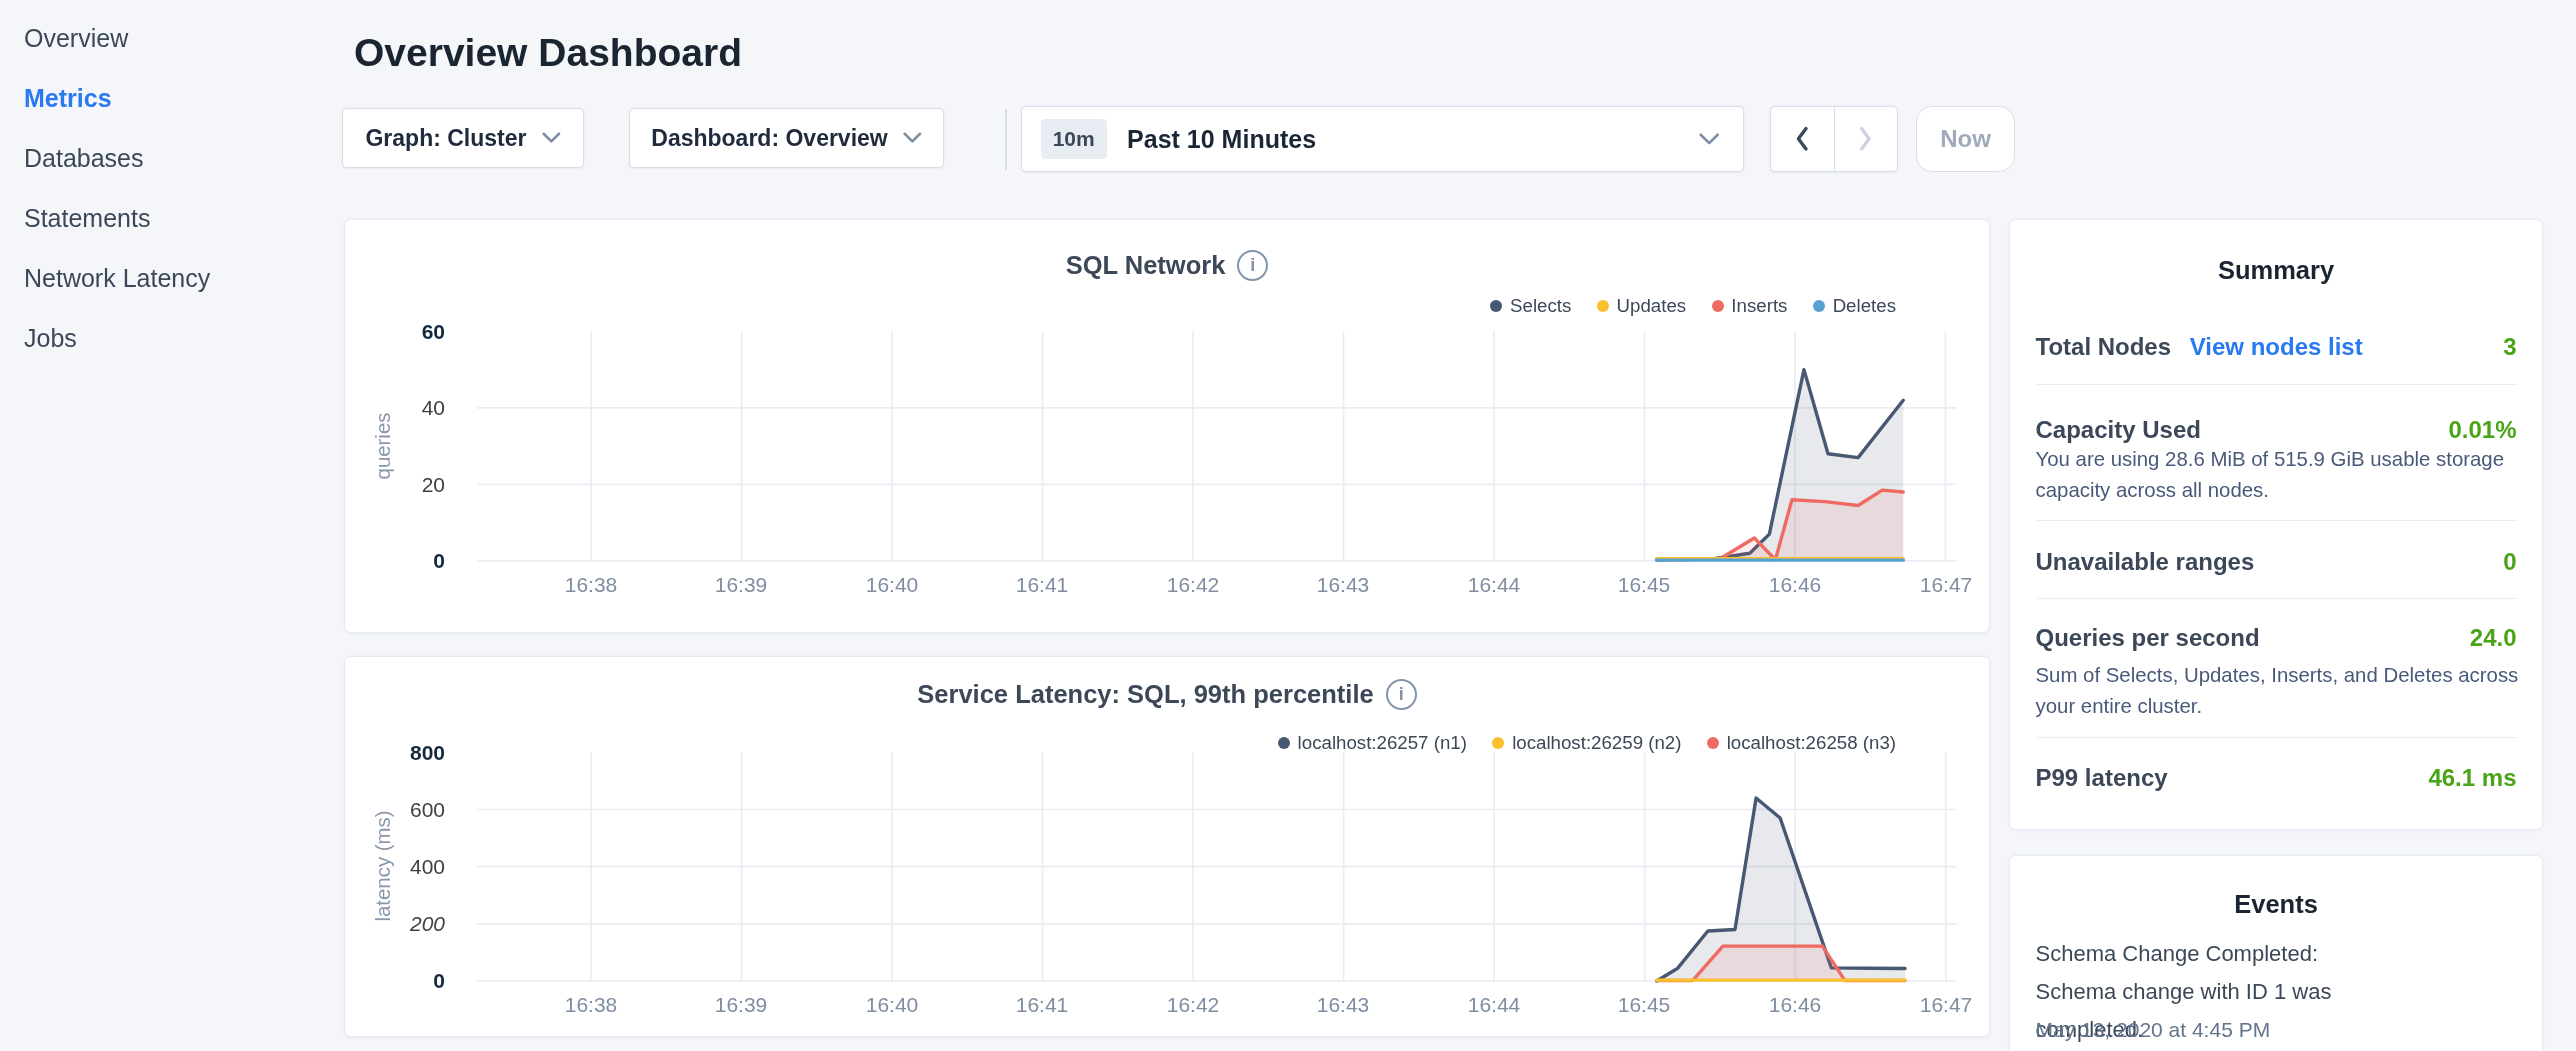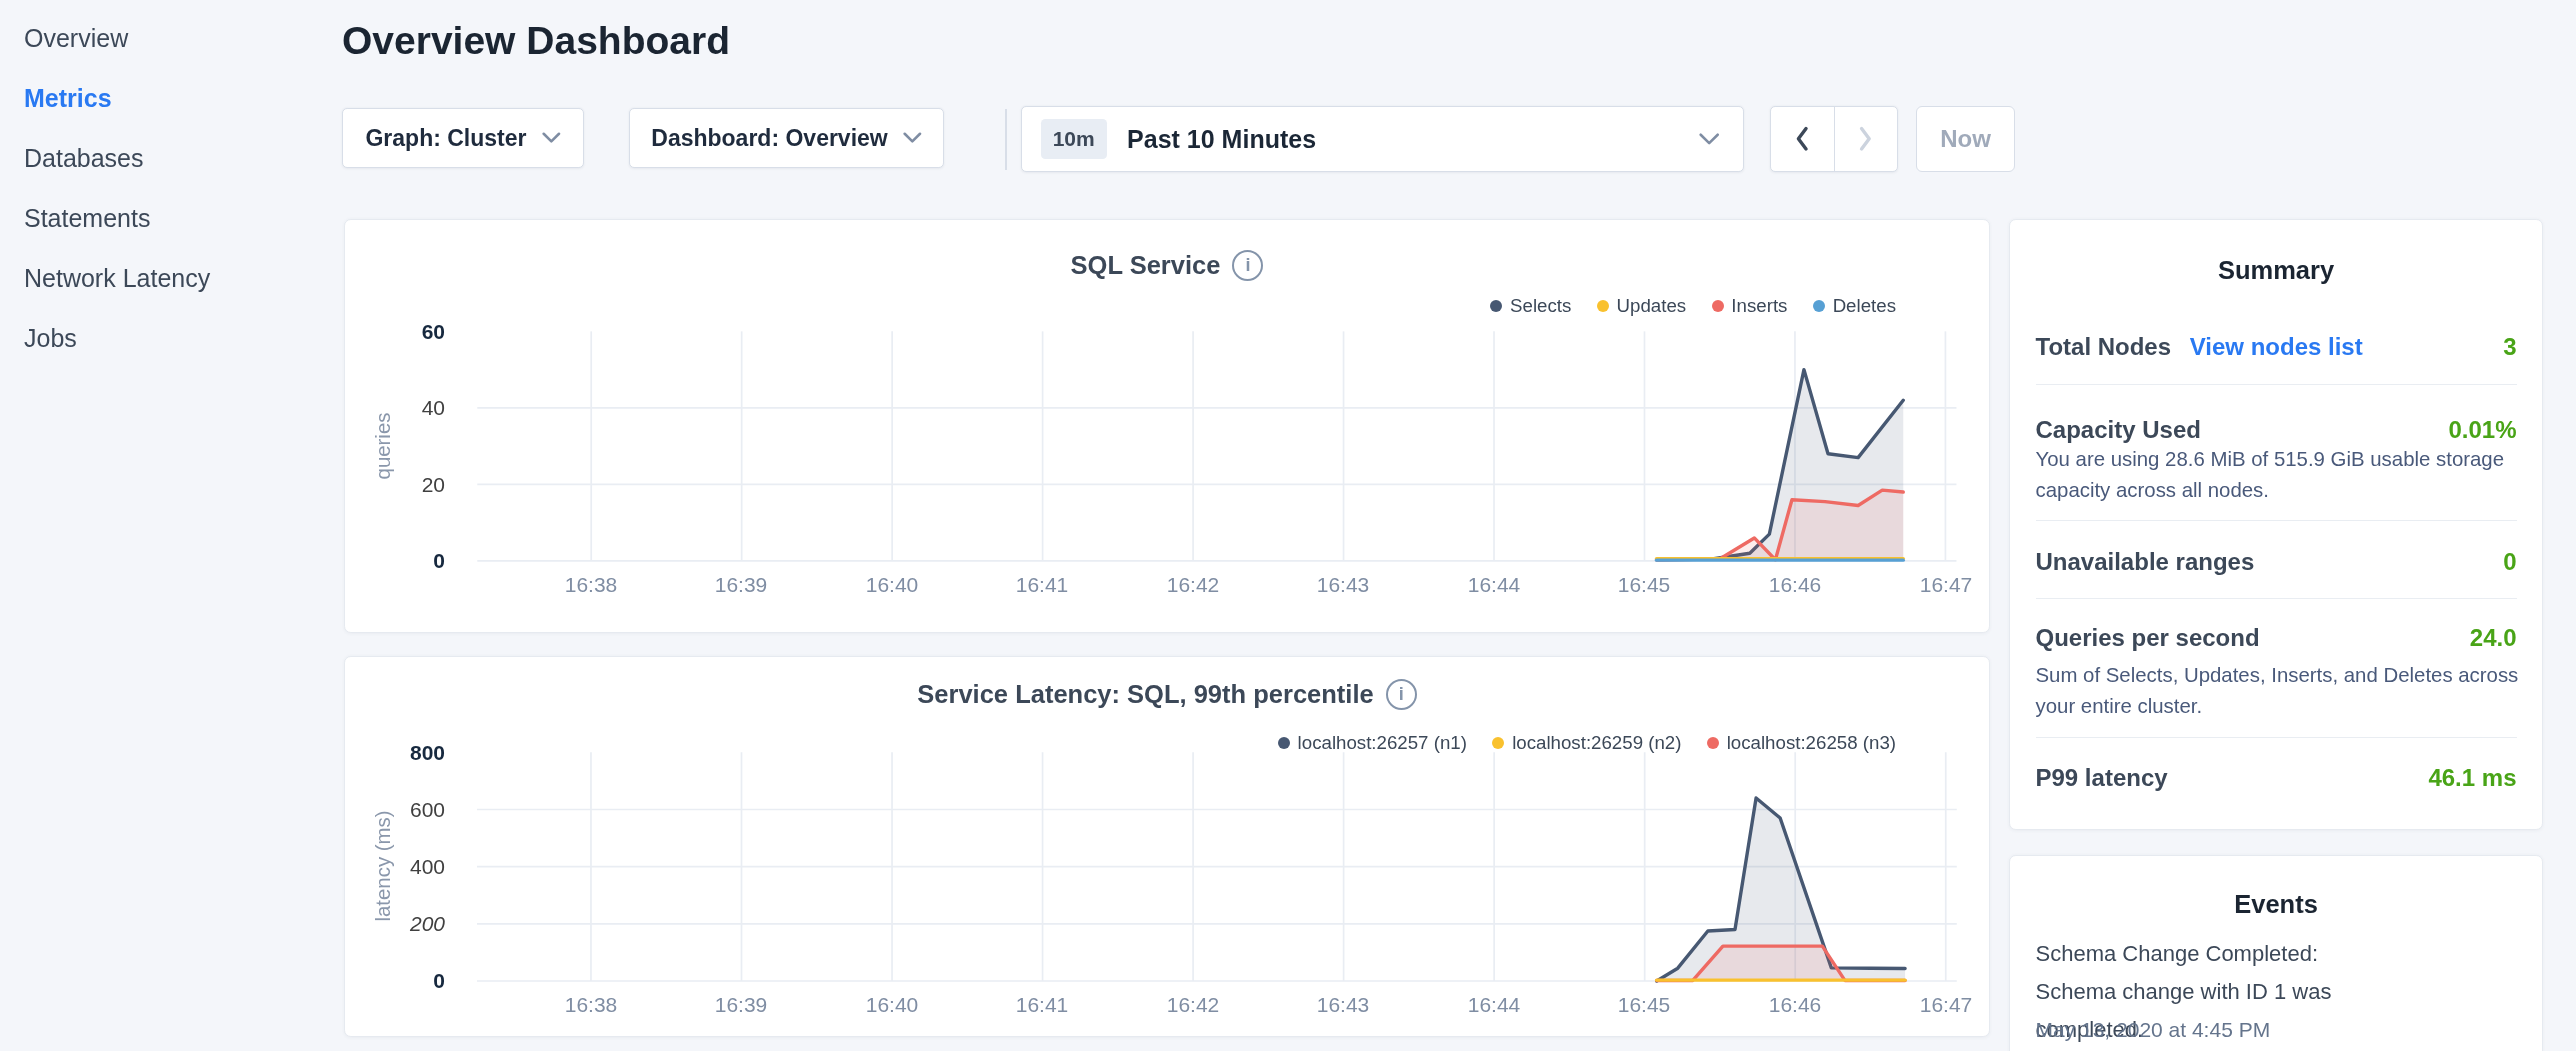--- a/index.html
+++ b/index.html
@@ -11,21 +11,21 @@
   }
   
   .sidebar { position:absolute; left:0; top:8.5px; width:340px; }
   .nav-item {
     height:60px; display:flex; align-items:center; padding-left:24px;
     font-size:25px; color:#3c4858; cursor:pointer;
   }
   .nav-item.active { color:var(--link); font-weight:bold; }
   
   .page-title {
-    position:absolute; left:342px; top:17px; margin:0;
+    position:absolute; left:342px; top:17px; margin:12px;
     font-size:39px; font-weight:bold; color:#1b2532; line-height:48px;
   }
   .dropdown {
     position:absolute; top:108px; height:60px; background:#fff;
     border:0.9px solid #d8dee8; border-radius:5.1px; box-shadow:0 0.9px 2.6px rgba(40,55,80,.07);
     display:flex; align-items:center; justify-content:center; gap:15.3px;
     font-size:23px; font-weight:bold; color:#1f2b3d; cursor:pointer; box-sizing:border-box;
   }
   .dd-graph { left:342px; width:242px; }
   .dd-dashboard { left:629px; width:315px; }
@@ -47,21 +47,21 @@
     background:#fff; border:0.9px solid #d8dee8; border-radius:5.1px; box-sizing:border-box;
     display:flex; box-shadow:0 0.9px 2.6px rgba(40,55,80,.07);
   }
   .pager button {
     flex:1; background:transparent; border:none; display:flex; align-items:center;
     justify-content:center; cursor:pointer; padding:0;
   }
   .pager button:first-child { border-right:0.9px solid #d8dee8; }
   .now-btn {
     position:absolute; left:1916px; top:106px; width:99px; height:66px;
-    background:#fff; border:0.9px solid #d8dee8; border-radius:6px; box-sizing:border-box;
+    background:#fff; border:0.9px solid #d8dee8; border-radius:16px; box-sizing:border-box;
     font-size:24px; font-weight:bold; color:#a0aaba; cursor:pointer;
     font-family:inherit;
   }
   
   .card {
     position:absolute; background:#fff; border:0.9px solid #e6eaf0; border-radius:6.8px;
     box-shadow:0 0.9px 3.4px rgba(40,55,80,.05); box-sizing:border-box;
   }
   .chart-card { left:344px; width:1646px; }
   .chart-title-row { position:absolute; left:0; width:100%; text-align:center; }
@@ -150,21 +150,21 @@
       <svg width="13.6" height="25.5" viewBox="0 0 16 30">
           <polyline points="3,3 12,15 3,27" fill="none" stroke="#ccd3de" stroke-width="4" stroke-linecap="round" stroke-linejoin="round"></polyline>
         </svg>
     </button>
   </div>
 
   <button class="now-btn">Now</button>
 
   <section class="card chart-card" id="chart-card-0" style="top:219px;height:414px;">
     <div class="chart-title-row" style="top:30px;">
-      <span class="chart-title">SQL Service</span><span class="info-icon">i</span>
+      <span class="chart-title">SQL Network</span><span class="info-icon">i</span>
     </div>
     <div class="legend">
         <span class="legend-item">
           <span class="legend-dot" style="background: rgb(71, 88, 114);"></span>
           <span>Selects</span>
         </span>
         <span class="legend-item">
           <span class="legend-dot" style="background: rgb(249, 193, 46);"></span>
           <span>Updates</span>
         </span>

